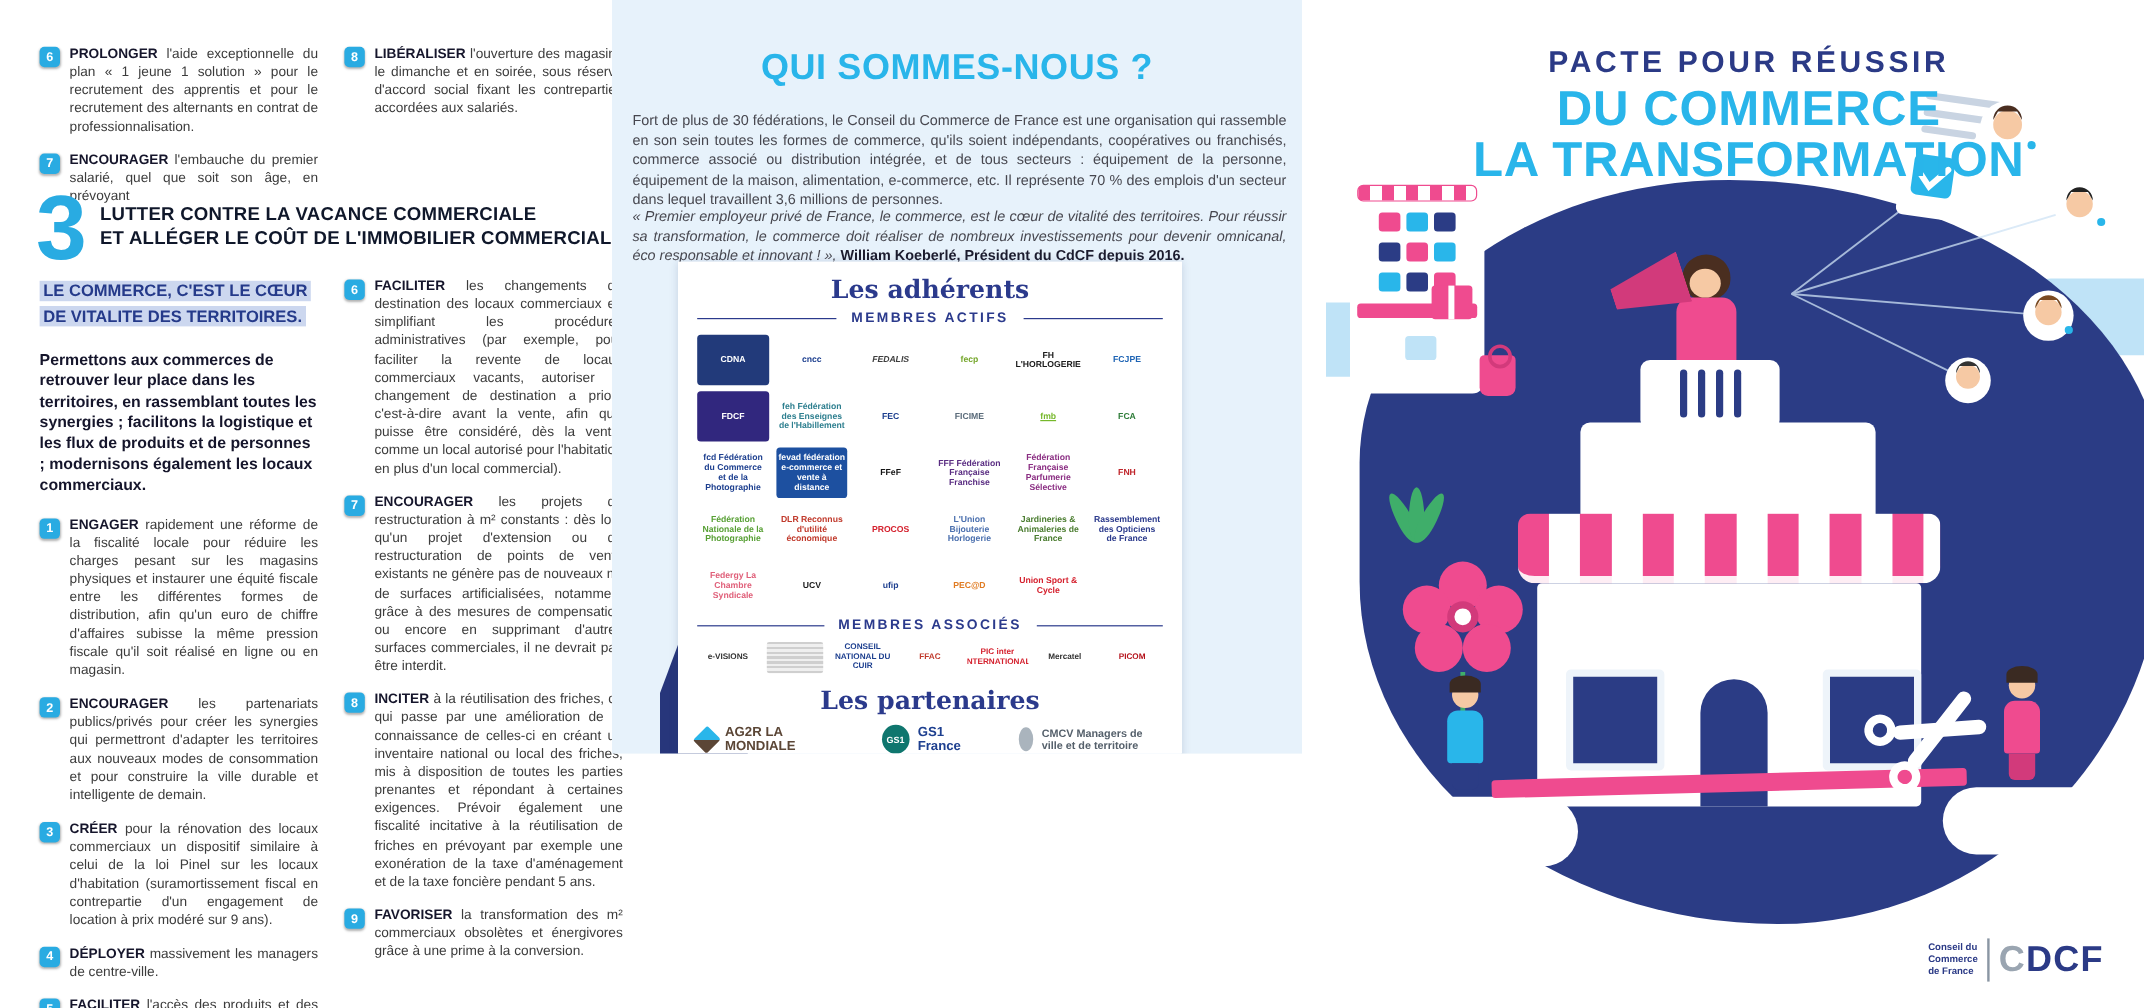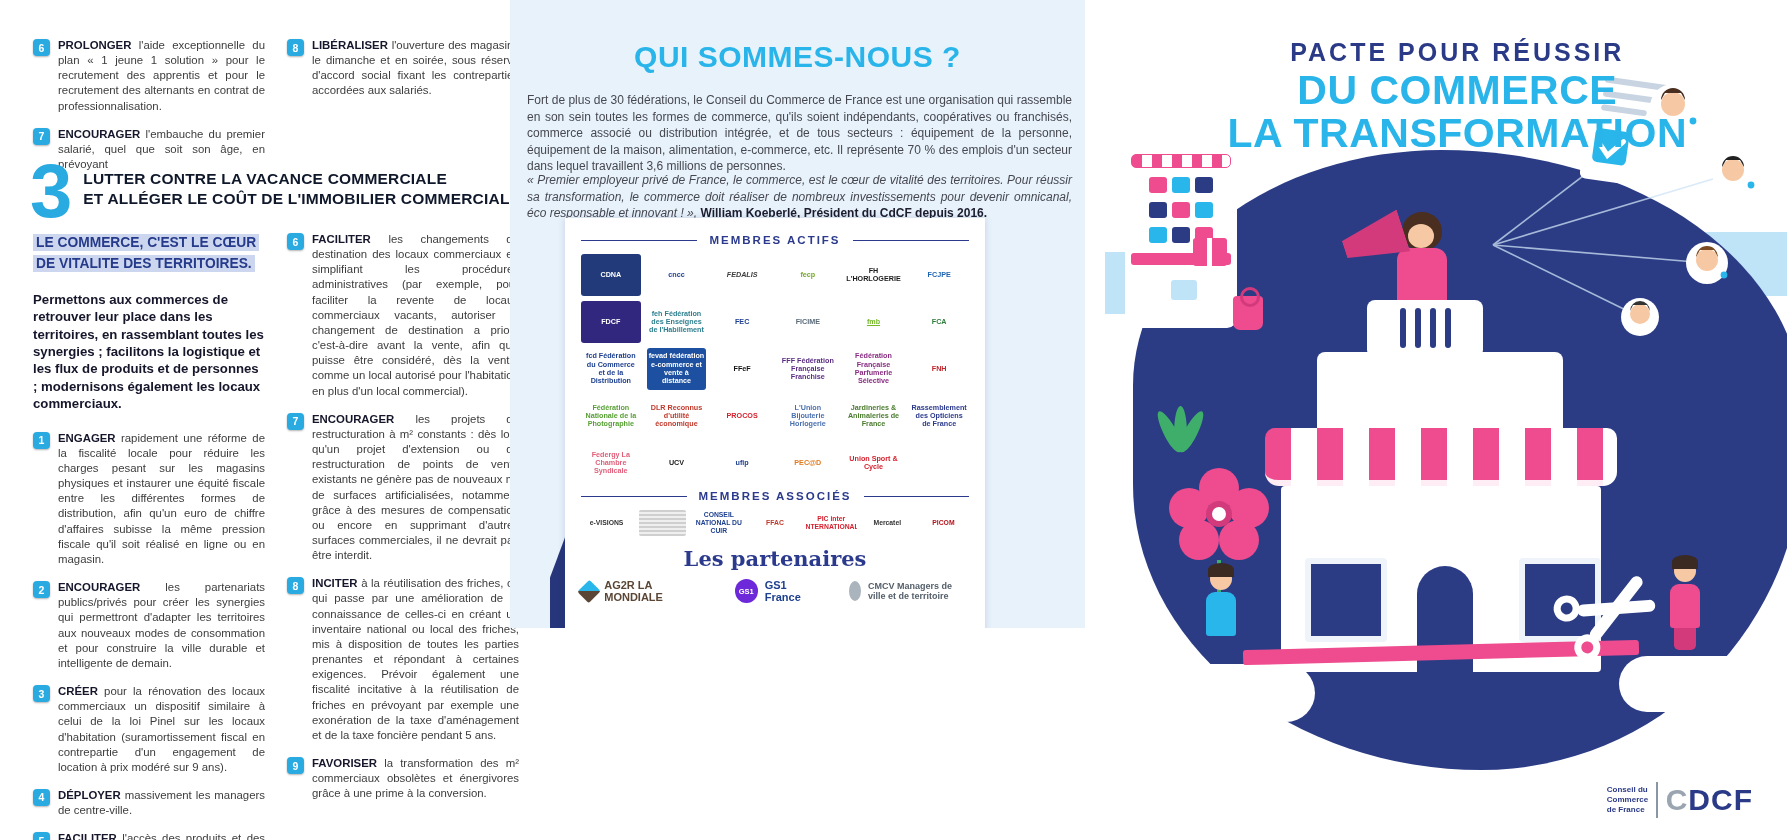--- a/index.html
+++ b/index.html
@@ -47,21 +47,21 @@
   .rule-label { display:flex; align-items:center; gap:12px; color:#2b3a8c; font-weight:700; letter-spacing:2px; font-size:11.5px; margin-top:6px; }
   .rule-label::before, .rule-label::after { content:""; flex:1; height:1px; background:#2b3a8c; }
   .logo-grid { display:grid; grid-template-columns:repeat(6,1fr); gap:5px 6px; margin-top:8px; }
   .logo-tile { height:42px; display:flex; align-items:center; justify-content:center; text-align:center; font-size:7.2px; font-weight:700; line-height:1.15; overflow:hidden; border-radius:3px; padding:1px 2px; }
   .assoc-row { display:grid; grid-template-columns:repeat(7,1fr); gap:5px; margin-top:6px; }
   .assoc-row .logo-tile { height:30px; font-size:6.8px; }
   .engraving { width:100%; height:26px; background:repeating-linear-gradient(0deg,#cfcfcf 0 2px,#efefef 2px 4px); border-radius:2px; }
   .partners-row { display:flex; justify-content:center; align-items:center; gap:26px; margin-top:8px; }
   .partner { display:flex; align-items:center; gap:7px; font-size:11px; font-weight:800; }
   .ag2r-icon { width:17px; height:17px; transform:rotate(45deg); background:linear-gradient(135deg,#29b6ea 50%,#5b4636 50%); border-radius:2px; }
-  .gs1-icon { width:24px; height:24px; border-radius:50%; background:#6d28d9; color:#fff; font-size:7.5px; font-weight:700; display:flex; align-items:center; justify-content:center; }
+  .gs1-icon { width:24px; height:24px; border-radius:50%; background:#0f766e; color:#fff; font-size:7.5px; font-weight:700; display:flex; align-items:center; justify-content:center; }
   .cmcv-icon { width:20px; height:20px; border-radius:50%; background:#aab4bd; }
 
   .mid-footer { position:absolute; left:0; top:755px; width:575px; height:85px; background:#27367b; display:flex; align-items:center; padding:0 24px; color:#fff; }
   .f-org { font-size:7.5px; line-height:1.25; font-weight:700; text-align:left; }
   .f-div { width:1.5px; height:38px; background:#fff; margin:0 9px; }
   .f-cdcf { font-size:29px; font-weight:700; letter-spacing:1px; }
   .f-addr { margin-left:20px; font-size:10.8px; font-weight:700; line-height:1.45; }
   .f-right { margin-left:auto; text-align:left; }
   .f-web { font-size:13px; font-weight:800; margin-bottom:6px; }
   .socials { display:flex; gap:7px; }
@@ -231,20 +231,21 @@
   </section>
 
   <section class="mid">
     <h1 class="mid-title">QUI SOMMES-NOUS ?</h1>
     <p class="mid-p1">Fort de plus de 30 fédérations, le Conseil du Commerce de France est une organisation qui rassemble en son sein toutes les formes de commerce, qu'ils soient indépendants, coopératives ou franchisés, commerce associé ou distribution intégrée, et de tous secteurs : équipement de la personne, équipement de la maison, alimentation, e-commerce, etc. Il représente 70 % des emplois d'un secteur dans lequel travaillent 3,6 millions de personnes.</p>
     <p class="mid-quote"><span>« Premier employeur privé de France, le commerce, est le cœur de vitalité des territoires. Pour réussir sa transformation, le commerce doit réaliser de nombreux investissements pour devenir omnicanal, éco responsable et innovant ! », </span><b>William Koeberlé, Président du CdCF depuis 2016.</b></p>
 
     <div class="wedge"></div>
 
     <div class="card">
+      <h2 class="serif-h">Les adhérents</h2>
       <div class="rule-label">
           <span>MEMBRES ACTIFS</span>
         </div>
 
       <div class="logo-grid">
 
           <div class="logo-tile" style="color: rgb(255, 255, 255); background: rgb(34, 58, 122);">CDNA</div>
 
           <div class="logo-tile" style="color: rgb(29, 63, 143);">cncc</div>
 
@@ -261,21 +262,21 @@
           <div class="logo-tile" style="color: rgb(46, 127, 143);">feh Fédération des Enseignes de l'Habillement</div>
 
           <div class="logo-tile" style="color: rgb(29, 63, 143);">FEC</div>
 
           <div class="logo-tile" style="color: rgb(90, 107, 122);">FICIME</div>
 
           <div class="logo-tile" style="color: rgb(118, 184, 42); text-decoration: underline;">fmb</div>
 
           <div class="logo-tile" style="color: rgb(47, 125, 58);">FCA</div>
 
-          <div class="logo-tile" style="color: rgb(29, 63, 143);">fcd Fédération du Commerce et de la Distribution</div>
+          <div class="logo-tile" style="color: rgb(29, 63, 143);">fcd Fédération du Commerce et de la Photographie</div>
 
           <div class="logo-tile" style="color: rgb(255, 255, 255); background: rgb(29, 80, 160);">fevad fédération e-commerce et vente à distance</div>
 
           <div class="logo-tile" style="color: rgb(20, 20, 20);">FFeF</div>
 
           <div class="logo-tile" style="color: rgb(90, 45, 130);">FFF Fédération Française Franchise</div>
 
           <div class="logo-tile" style="color: rgb(138, 45, 130);">Fédération Française Parfumerie Sélective</div>
 
           <div class="logo-tile" style="color: rgb(192, 37, 43);">FNH</div>

